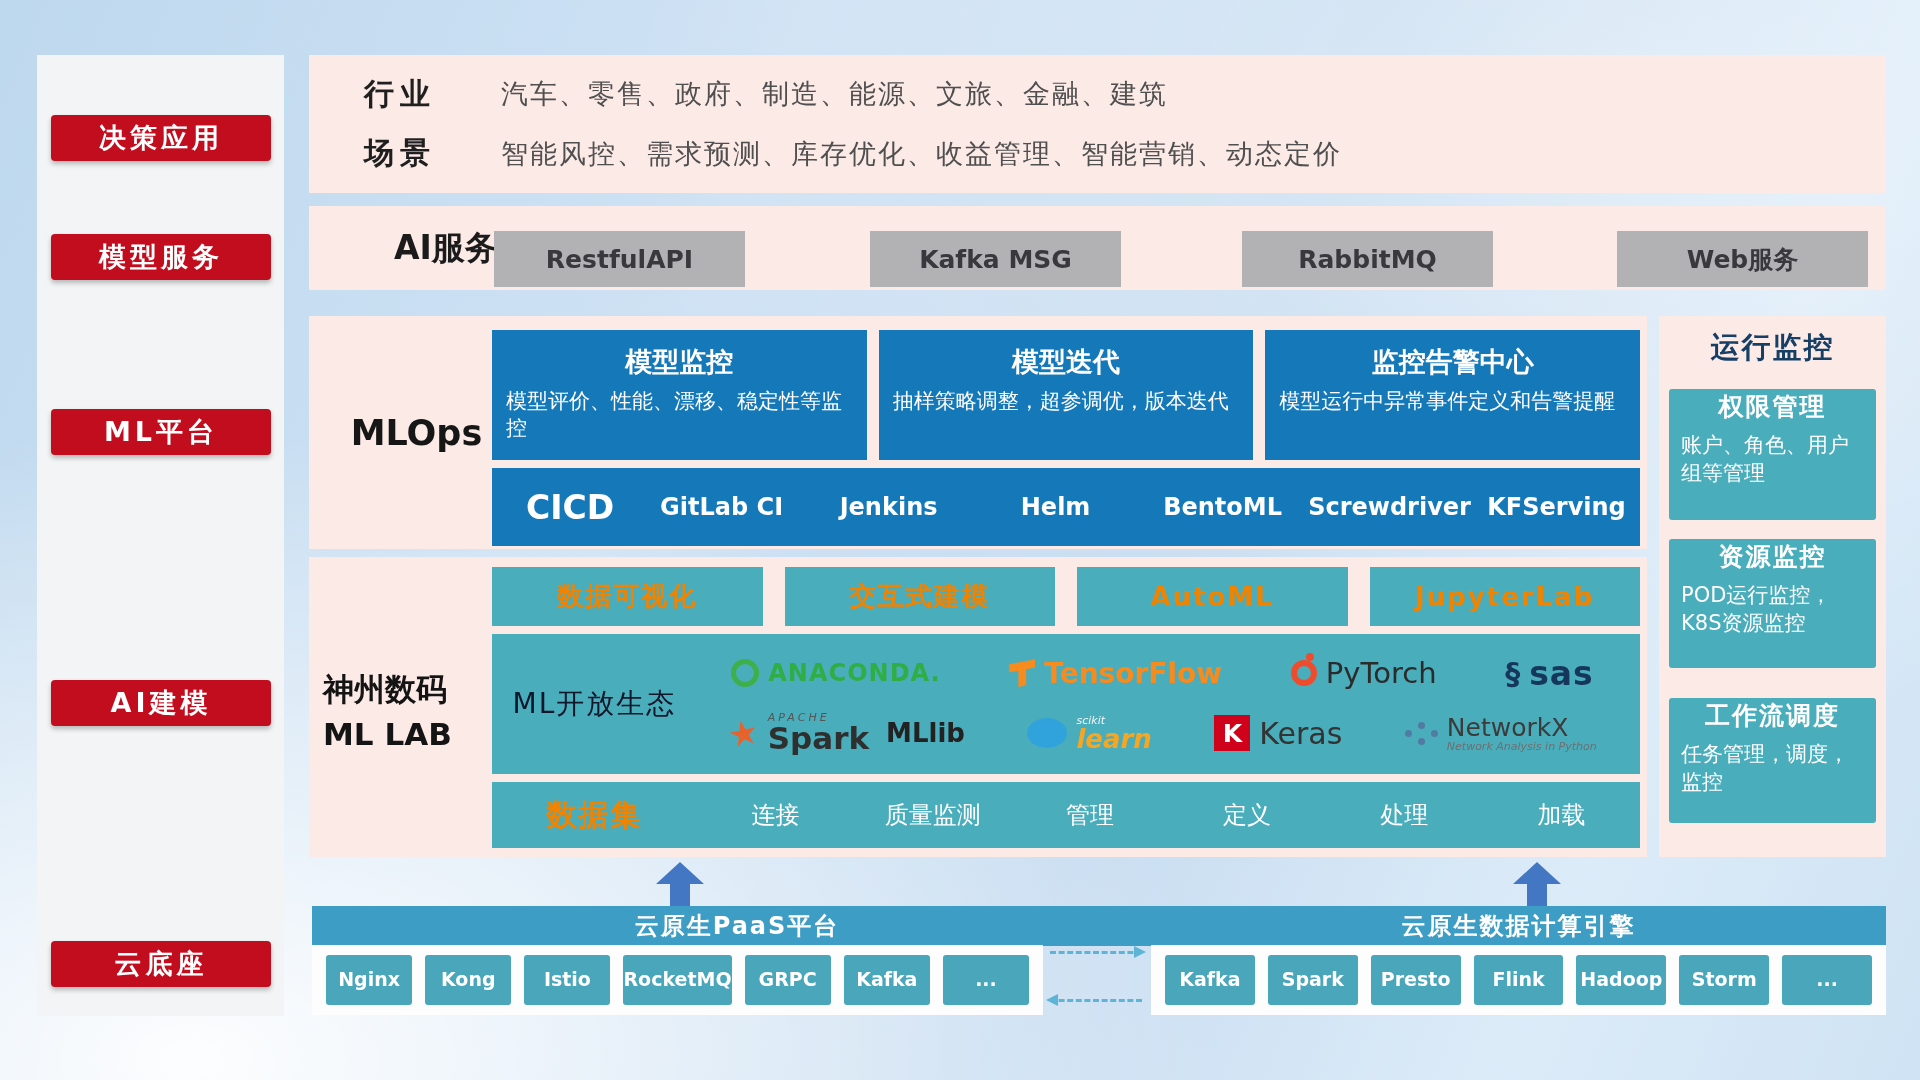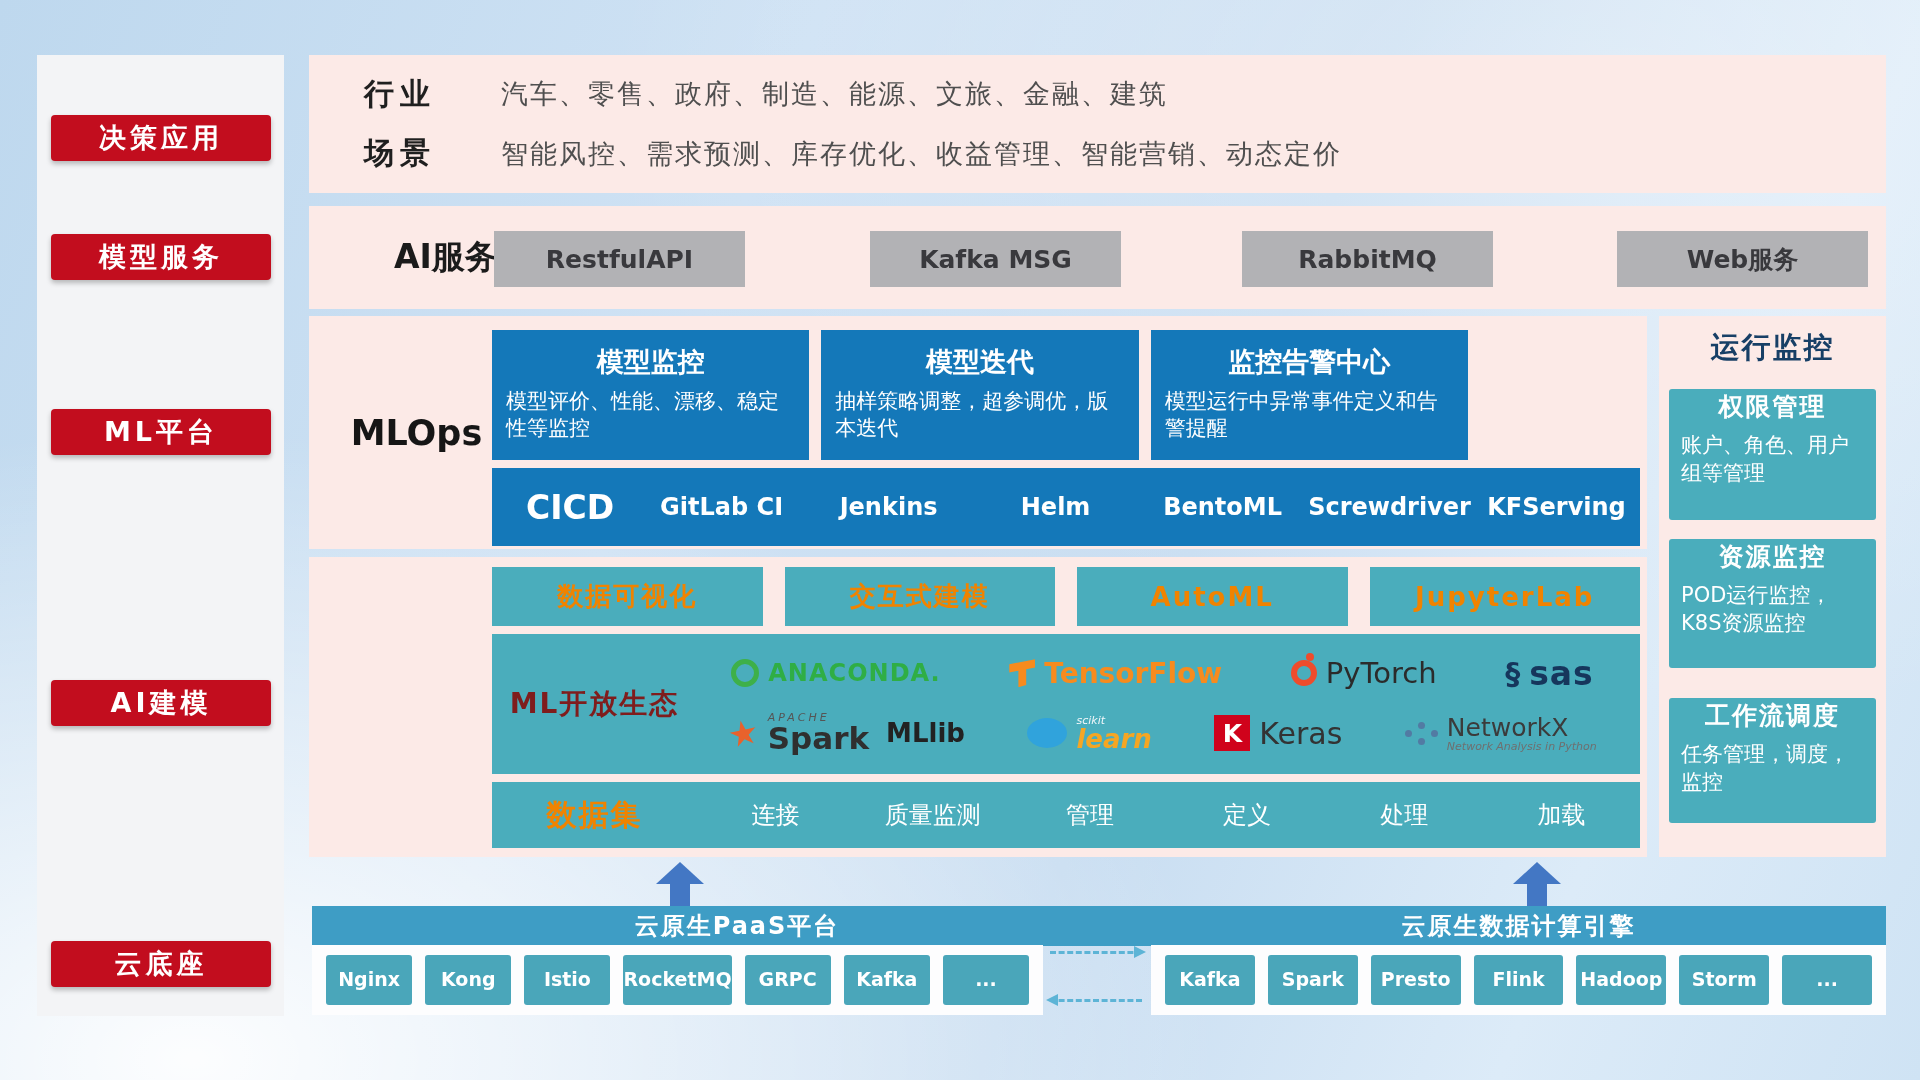--- a/index.html
+++ b/index.html
@@ -18,41 +18,41 @@
     position:absolute; left:14px; width:220px; height:46px; background:#c20d1e; color:#fff;
     font-size:27px; font-weight:bold; letter-spacing:4px; border-radius:4px;
     display:flex; align-items:center; justify-content:center; box-shadow:0 3px 5px rgba(0,0,0,.25);
   }
   
   .panel { position:absolute; background:#fceae7; }
   .sec1 { left:309px; top:55px; width:1577px; height:138px; display:flex; flex-direction:column; justify-content:space-evenly; padding-left:55px; }
   .srow { display:flex; align-items:center; }
   .srow-label { width:125px; font-size:30px; font-weight:bold; color:#1f1f1f; letter-spacing:6px; }
   .srow-text  { font-size:27px; color:#4f4f4f; letter-spacing:2px;margin-left:12px; }
-  .sec2 { left:309px; top:206px; width:1577px; height:103px; }
+  .sec2 { left:309px; top:206px; width:1577px; height:84px; }
   .sec2-label { position:absolute; left:85px; top:0; height:100%; display:flex; align-items:center; font-size:33px; font-weight:bold; color:#1b1b1b; }
   .gray-btn {
     position:absolute; top:25px; width:251px; height:56px; background:#b2b2b5; color:#39393d;
     font-size:25px; font-weight:bold; display:flex; align-items:center; justify-content:center;
   }
   .sec3 { left:309px; top:316px; width:1338px; height:233px; }
   .sec3-label { position:absolute; left:40px; top:0; width:135px; height:100%; display:flex; align-items:center; justify-content:center; font-size:35px; font-weight:bold; color:#161616; }
-  .mc-row { position:absolute; left:183px; top:14px; width:976px; height:130px; display:flex; gap:12px; }
+  .mc-row { position:absolute; left:183px; top:14px; width:1148px; height:130px; display:flex; gap:12px; }
   .mc { flex:1; background:#1478b9; color:#fff; padding:10px 14px; }
   .mc-title { text-align:center; font-size:27px; font-weight:bold; margin:4px 0 8px; }
   .mc-desc { font-size:21px; line-height:1.3; }
   .cicd { position:absolute; left:183px; top:152px; width:1148px; height:78px; background:#1478b9; color:#fff; display:flex; align-items:center; }
   .cicd-title { font-size:33px; font-weight:bold; margin:0 24px 0 34px; }
   .cicd-item { flex:1; text-align:center; font-size:24px; font-weight:600; }
   .sec4 { left:309px; top:557px; width:1338px; height:300px; }
   .sec4-label { position:absolute; left:14px; top:110px; width:170px; font-size:31px; font-weight:bold; color:#141414; line-height:1.45; }
   .tools { position:absolute; left:183px; top:10px; width:1148px; height:59px; display:flex; gap:22px; }
   .tool { flex:1; background:#4aadbc; display:flex; align-items:center; justify-content:center; color:#f08300; font-weight:bold; font-size:26px; letter-spacing:2px; }
   .eco { position:absolute; left:183px; top:77px; width:1148px; height:140px; background:#4aadbc; display:flex; }
-  .eco-label { width:205px; display:flex; align-items:center; justify-content:center; color:#7f1d1d; font-weight:bold; font-size:28px; letter-spacing:2px; }
+  .eco-label { width:205px; display:flex; align-items:center; justify-content:center; color:#0f172a; font-weight:normal; font-size:28px; letter-spacing:2px; }
   .eco-logos { flex:1; display:flex; flex-direction:column; justify-content:space-evenly; padding-right:12px; }
   .eco-row { display:flex; align-items:center; justify-content:space-around; }
   .logo { display:inline-flex; align-items:center; gap:9px; }
   .ana-ring { width:28px; height:28px; border:5px solid #3eb049; border-radius:50%; }
   .ana-text { color:#2fae45; font-weight:bold; font-size:24px; letter-spacing:1px; }
   .tf-icon { width:26px; height:28px; background:#f78b1e; clip-path:polygon(0% 18%,100% 0%,100% 30%,65% 36%,65% 92%,35% 100%,35% 41%,0% 48%); }
   .tf-text { color:#f78b1e; font-weight:bold; font-size:28px; }
   .pt-icon { position:relative; width:26px; height:26px; border:6px solid #ee4c2c; border-radius:50%; }
   .pt-icon::after { content:""; position:absolute; width:8px; height:8px; background:#ee4c2c; border-radius:50%; top:-13px; right:-3px; }
   .pt-text { color:#2b2b2b; font-size:29px; font-weight:500; }
@@ -146,20 +146,24 @@
       <span class="cicd-item">GitLab CI</span>
       <span class="cicd-item">Jenkins</span>
       <span class="cicd-item">Helm</span>
       <span class="cicd-item">BentoML</span>
       <span class="cicd-item">Screwdriver</span>
       <span class="cicd-item">KFServing</span>
     </div>
   </section>
 
   <section class="panel sec4">
+    <div class="sec4-label">
+      <div>神州数码</div>
+      <div>ML LAB</div>
+    </div>
     <div class="tools">
       <div class="tool">数据可视化</div>
       <div class="tool">交互式建模</div>
       <div class="tool">AutoML</div>
       <div class="tool">JupyterLab</div>
     </div>
     <div class="eco">
       <span class="eco-label">ML开放生态</span>
       <div class="eco-logos">
         <div class="eco-row">

